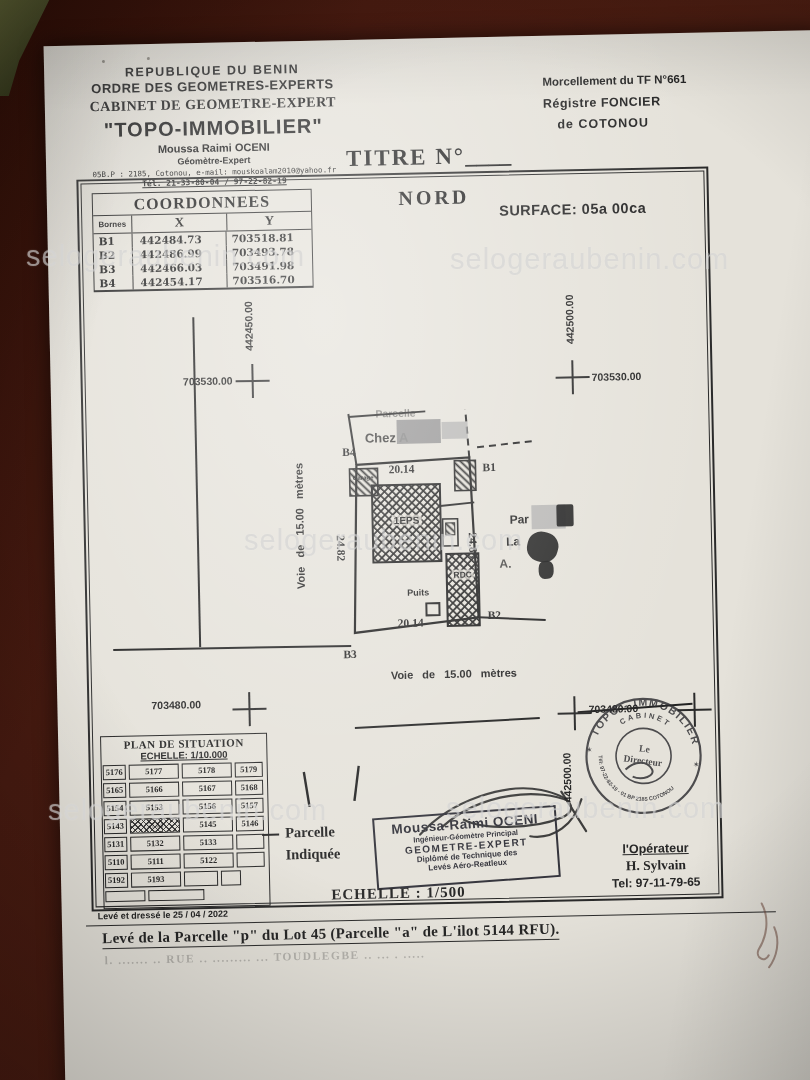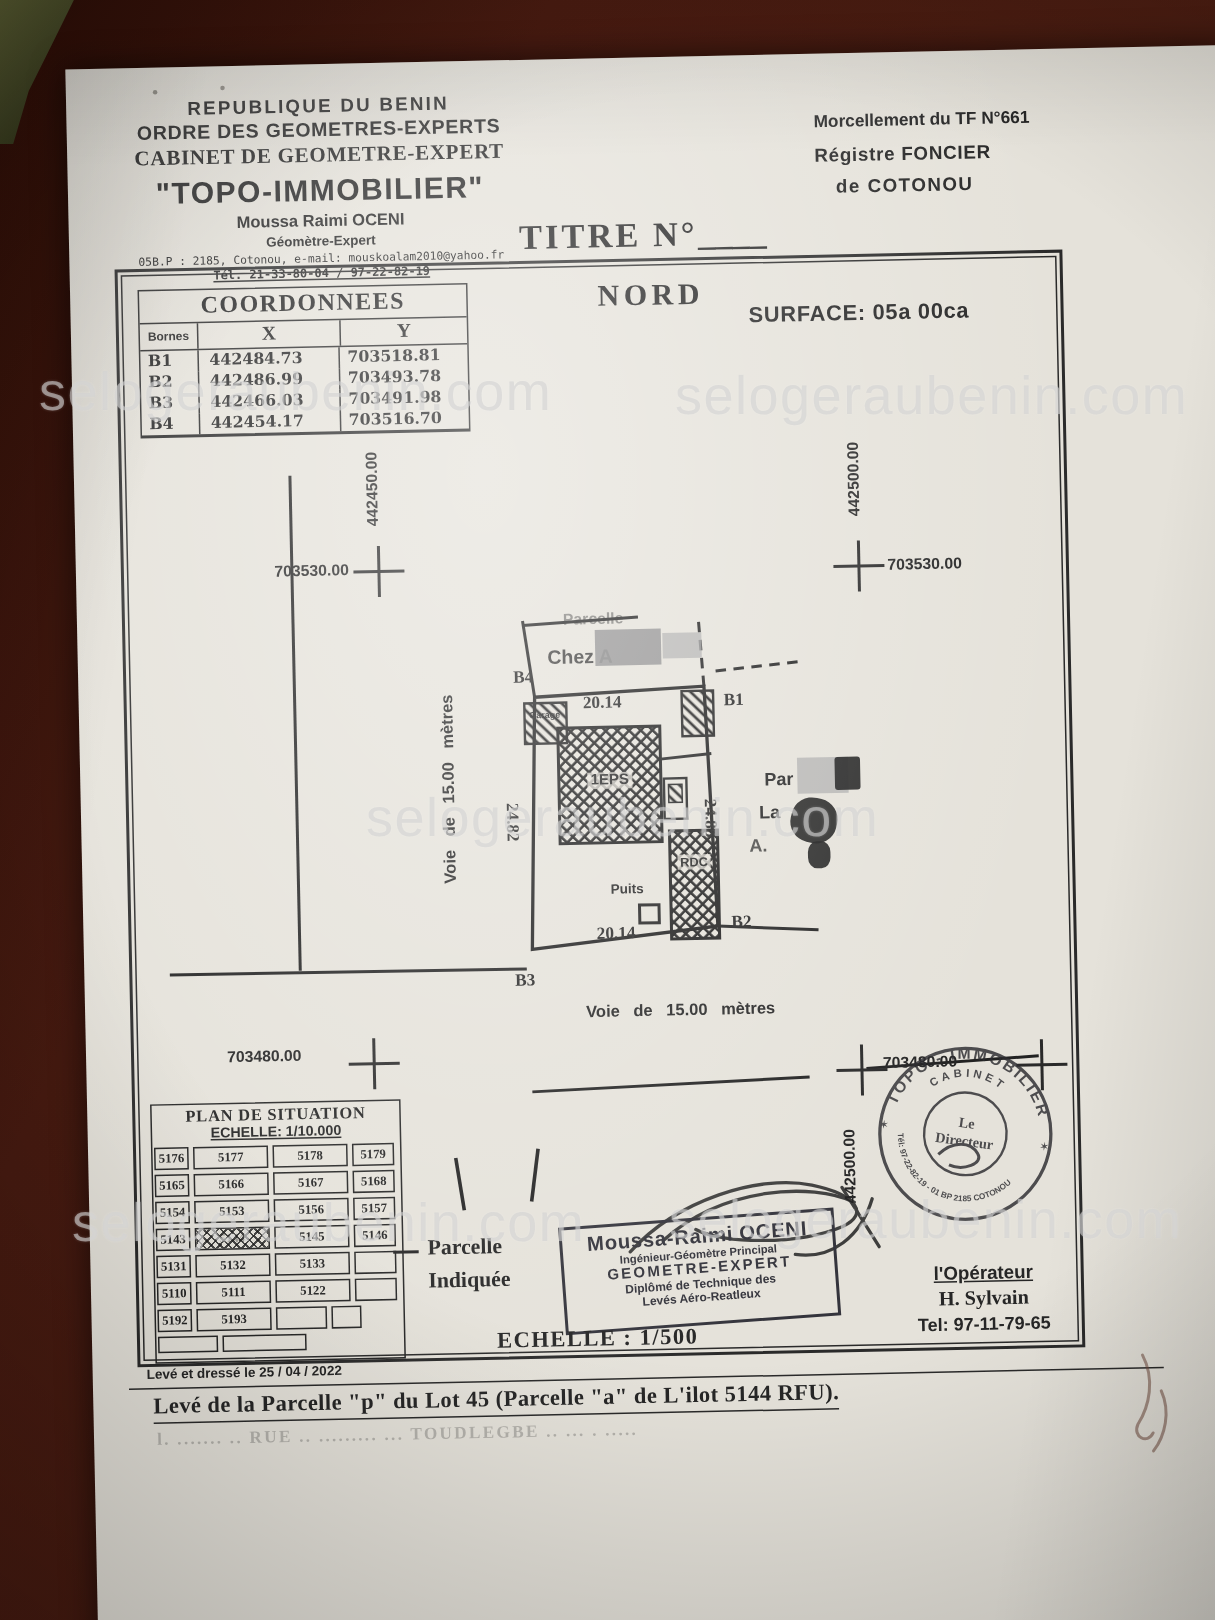--- a/index.html
+++ b/index.html
@@ -17,21 +17,21 @@
     clip-path:polygon(0 0,80% 0,55% 36%,34% 66%,20% 100%,0 100%);z-index:0;}
   .paper{position:absolute;left:55px;top:38px;width:780px;height:1100px;
     background:#e5e2da;transform:rotate(-1.2deg);
     box-shadow:0 0 22px rgba(0,0,0,.6);z-index:1;}
   .paper::after{content:'';position:absolute;inset:0;pointer-events:none;
     background:linear-gradient(100deg,rgba(0,0,0,.08),rgba(255,255,255,0) 10%,rgba(255,255,255,0) 80%,rgba(0,0,0,.14)),
     linear-gradient(to bottom,rgba(0,0,0,.06),rgba(255,255,255,0) 6%),
     radial-gradient(ellipse at 35% 25%,rgba(255,255,255,.35),rgba(255,255,255,0) 55%);}
   .vignette{position:absolute;inset:0;pointer-events:none;z-index:5;
     background:radial-gradient(circle at 60% 45%,rgba(0,0,0,0) 55%,rgba(0,0,0,.22));}
-  .wm{position:absolute;white-space:nowrap;font-size:36px;letter-spacing:1px;
+  .wm{position:absolute;white-space:nowrap;font-size:29px;letter-spacing:1px;
     color:rgba(208,208,208,.60);text-shadow:0 0 2px rgba(255,255,255,.2);z-index:6;}
   .dot{position:absolute;width:3px;height:3px;border-radius:50%;background:#55514a;opacity:.6;}
 
   .letterhead{left:18px;top:20px;width:300px;text-align:center;line-height:1.3;}
   .lh1{font-size:12.5px;font-weight:bold;letter-spacing:1.5px;}
   .lh2{font-size:13px;font-weight:bold;letter-spacing:.5px;}
   .lh3{font-size:14px;font-weight:bold;font-family:"Liberation Serif",serif;letter-spacing:.5px;}
   .brand{font-size:20px;font-weight:bold;letter-spacing:1px;margin-top:1px;}
   .lh-name{font-size:11px;font-weight:bold;}
   .lh-role{font-size:9px;font-weight:bold;}

